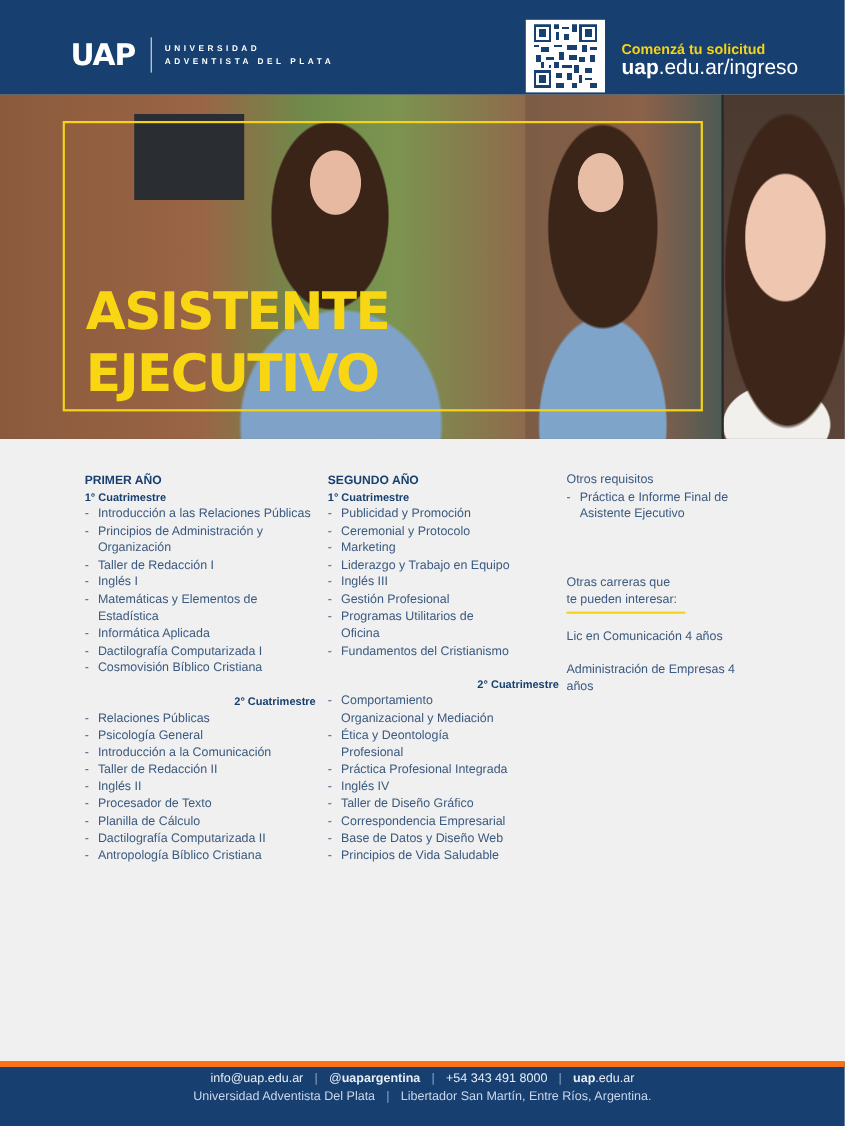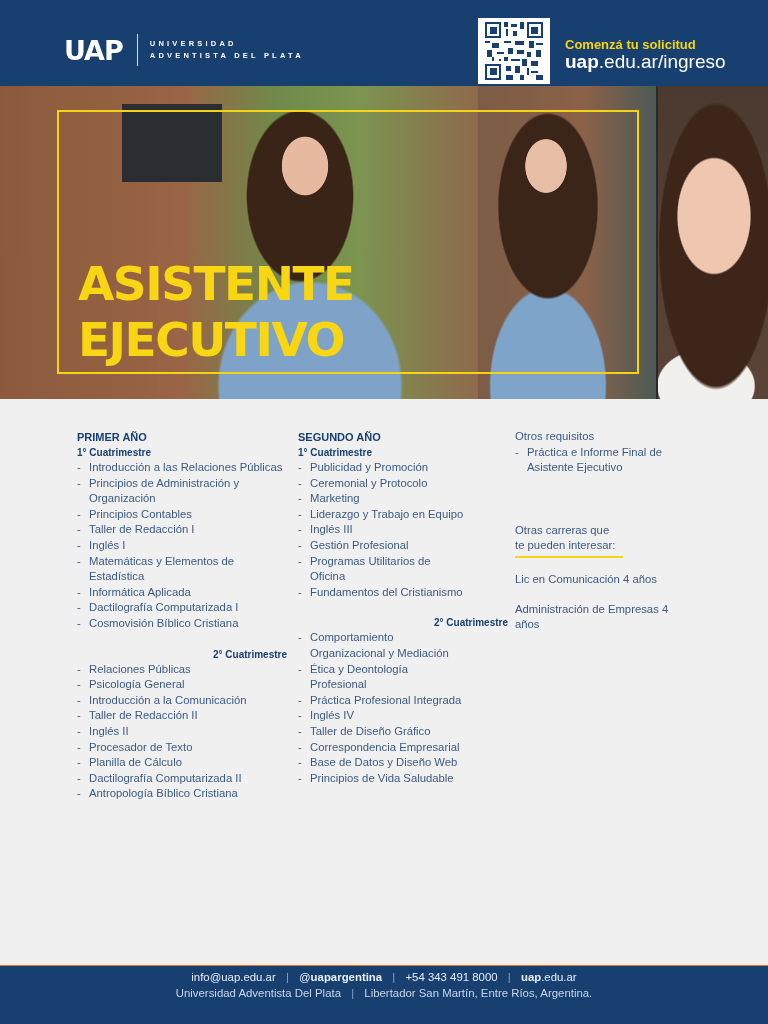--- a/index.html
+++ b/index.html
@@ -58,21 +58,21 @@
     .sem.gap { margin-top: 15px; text-align: right; }
     ul.subjects { list-style: none; }
     ul.subjects li { position: relative; padding-left: 12px; line-height: 15.6px; color: #3b5a80; }
     ul.subjects li::before { content: "-"; position: absolute; left: 0; top: 0; }
     .req-title { color: #3b5a80; line-height: 15.6px; }
     .other-title { margin-top: 47px; color: #3b5a80; line-height: 15.6px; }
     .underline { width: 108px; height: 2px; background: #f5d316; margin-top: 2px; }
     .career { color: #3b5a80; line-height: 15.6px; margin-top: 14px; }
 
     
-    .footer { position: absolute; left: 0; top: 965px; width: 768px; height: 59px; background: #173f6f; border-top: 1px solid #f97316; text-align: center; color: #e8eef7; font-size: 11.4px; }
+    .footer { position: absolute; left: 0; top: 965px; width: 768px; height: 59px; background: #173f6f; border-top: 5px solid #f97316; text-align: center; color: #e8eef7; font-size: 11.4px; }
     .footer-line1 { margin-top: 3px; line-height: 16px; }
     .footer-line2 { line-height: 16px; color: #c9d6ea; }
     .sepbar { display: inline-block; margin: 0 7px; color: #8aa3c7; }
     .footer b { font-weight: bold; }
   </style>
 </head>
 <body>
 
 <div class="page">
 
@@ -151,21 +151,20 @@
       <div>EJECUTIVO</div>
     </div>
   </div>
 
   <div class="col col-1">
     <div class="year">PRIMER AÑO</div>
     <div class="sem">1° Cuatrimestre</div>
     <ul class="subjects">
       <li>Introducción a las Relaciones Públicas</li>
       <li>Principios de Administración y Organización</li>
-      <li>Principios Contables</li>
       <li>Taller de Redacción I</li>
       <li>Inglés I</li>
       <li>Matemáticas y Elementos de Estadística</li>
       <li>Informática Aplicada</li>
       <li>Dactilografía Computarizada I</li>
       <li>Cosmovisión Bíblico Cristiana</li>
     </ul>
     <div class="sem gap">2° Cuatrimestre</div>
     <ul class="subjects">
       <li>Relaciones Públicas</li>

